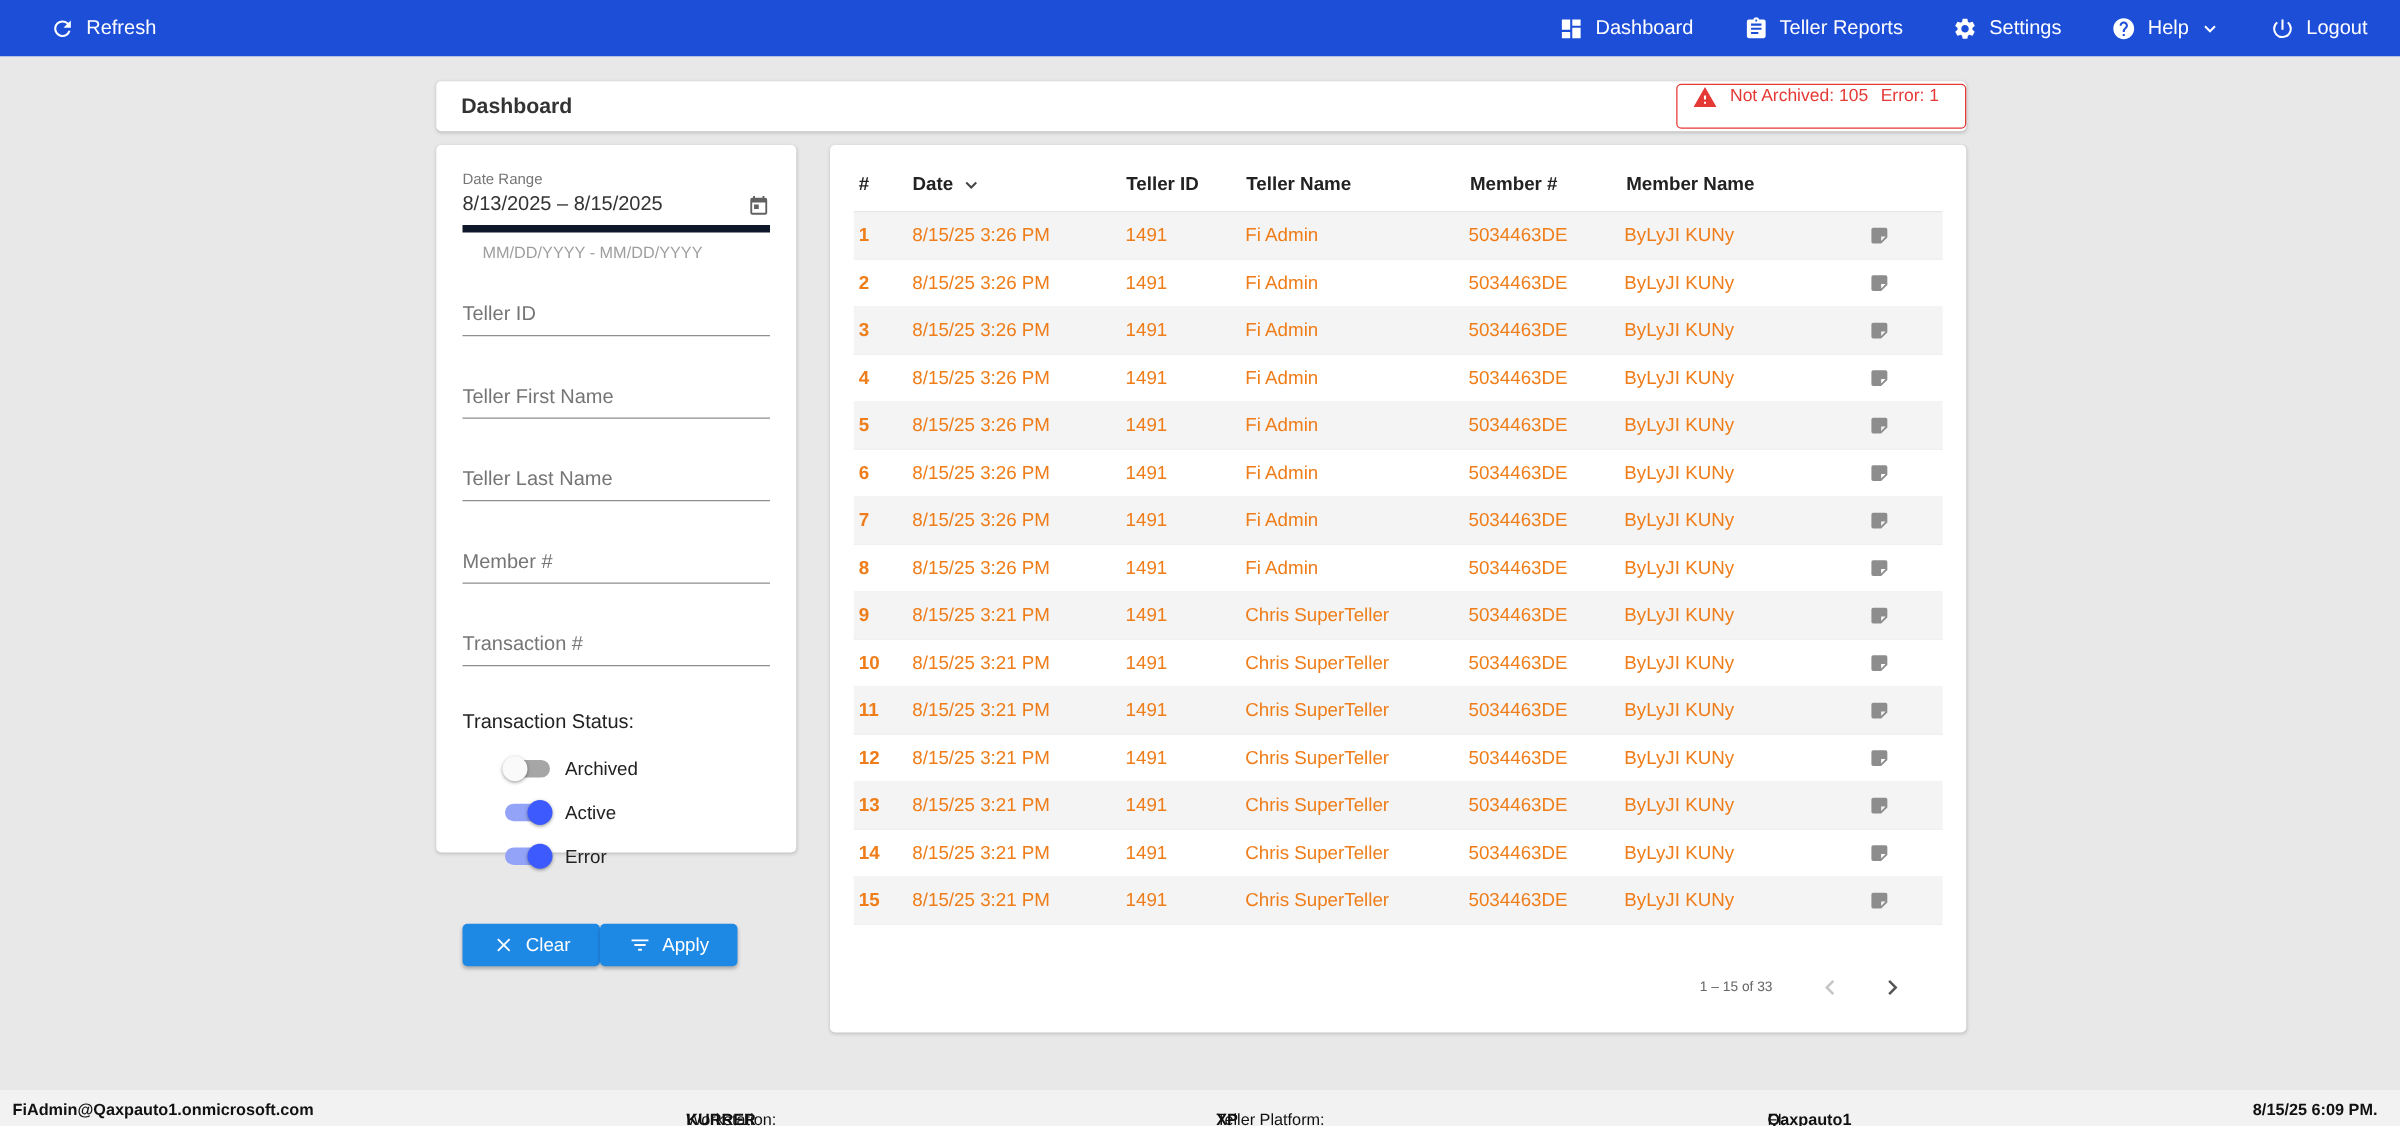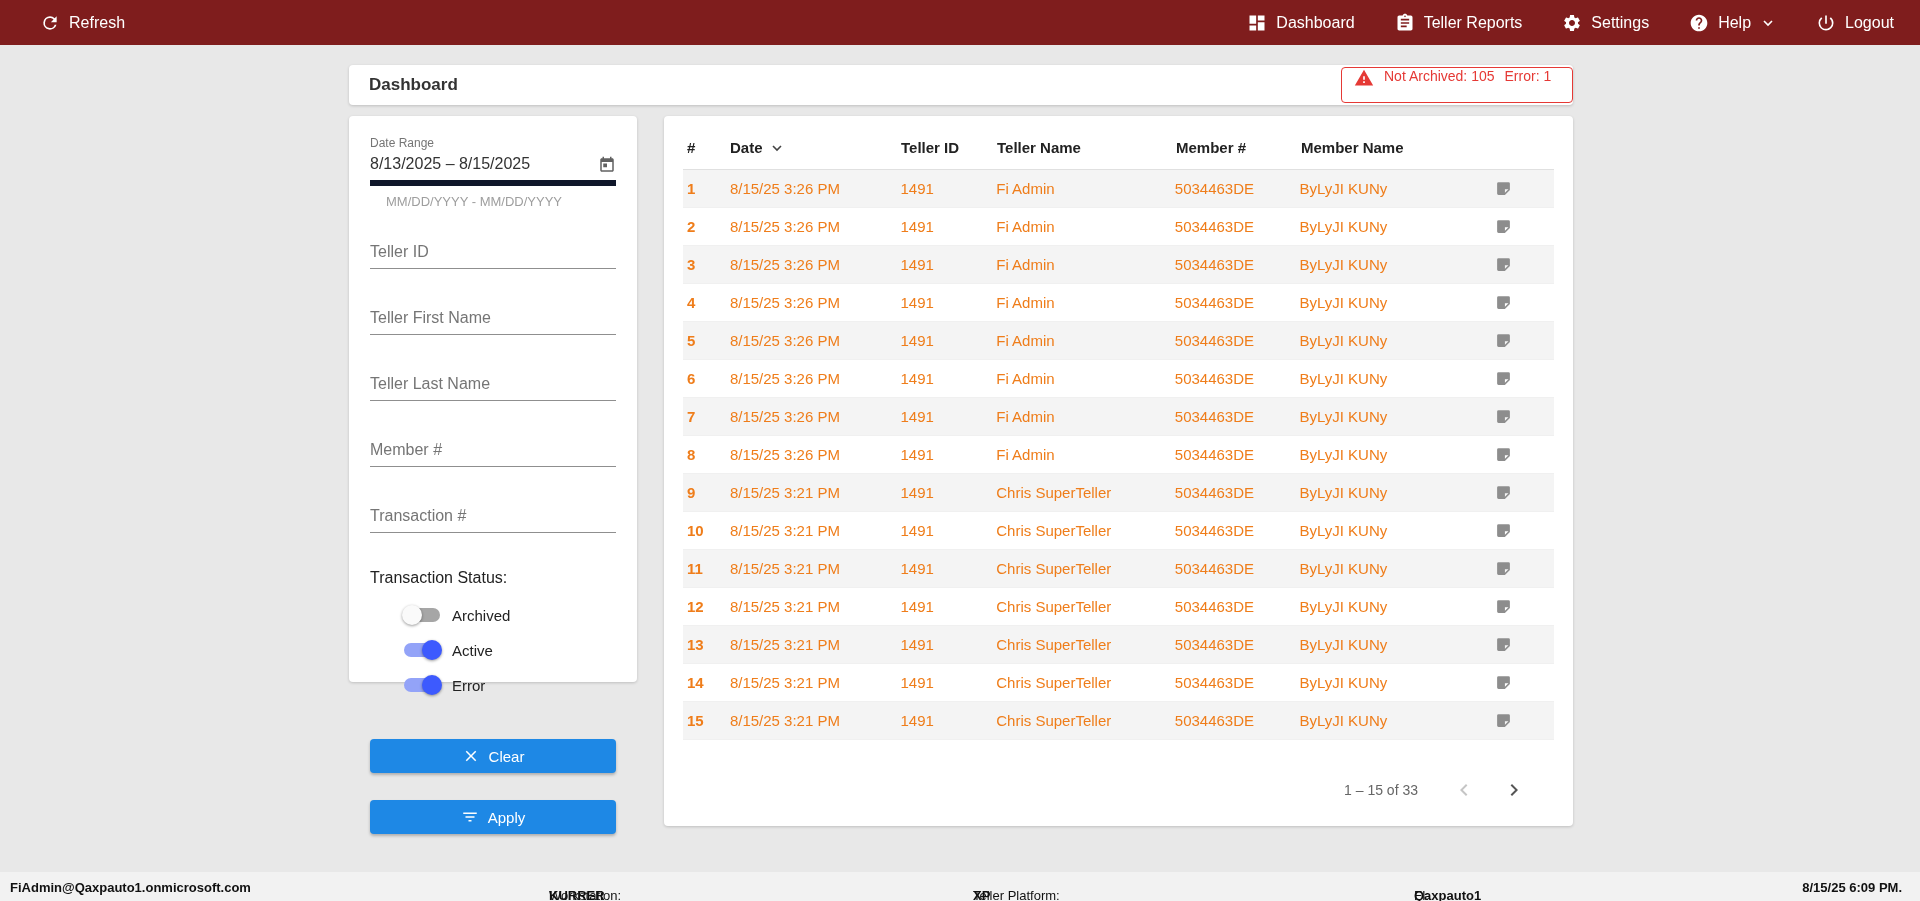--- a/index.html
+++ b/index.html
@@ -7,21 +7,21 @@
   body {
     width:1920px; height:901px; position:relative; overflow:hidden;
     background:#e8e8e8;
     font-family:"Liberation Sans", sans-serif;
     -webkit-font-smoothing:antialiased;
   }
   svg { display:block; }
 
   
   .topbar {
-    height:45px; background:#7f1d1d; color:#fff;
+    height:45px; background:#1d4ed8; color:#fff;
     display:flex; align-items:center; padding:0 26px 0 40px;
   }
   .nav-item {
     display:flex; align-items:center; gap:9px;
     font-size:16px; color:#fff; cursor:pointer; white-space:nowrap;
   }
   .topnav { margin-left:auto; display:flex; align-items:center; gap:40px; }
 
   
   .header-card {
@@ -62,21 +62,21 @@
   .toggles { margin-left:34px; }
   .toggle-row { display:flex; align-items:center; gap:12px; height:24px; margin-bottom:11px; cursor:pointer; }
   .track { width:36px; height:14px; border-radius:7px; background:#a6a6a6; position:relative; flex:0 0 auto; }
   .knob {
     width:20px; height:20px; border-radius:50%; background:#fafafa;
     box-shadow:0 1px 3px rgba(0,0,0,.4); position:absolute; top:-3px; left:-2px;
   }
   .toggle-row.on .track { background:#93a3f8; }
   .toggle-row.on .knob { left:18px; background:#3d5afe; }
   .toggle-label { font-size:15px; color:#222; }
-  .btn-row { display:flex; gap:27px; margin-top:42px;flex-direction:column; }
+  .btn-row { display:flex; margin-top:42px; }
   .btn {
     height:34px; min-width:110px; background:#1e88e5; color:#fff;
     border:none; border-radius:4px; font-size:15px; font-family:inherit;
     display:flex; align-items:center; justify-content:center; gap:9px;
     box-shadow:0 2px 3px rgba(0,0,0,.25); cursor:pointer;
   }
 
   
   .table-card {
     position:absolute; left:664px; top:116px; width:909px; height:710px;
@@ -96,21 +96,21 @@
   .c-date  { width:171px; display:flex; align-items:flex-end; gap:6px; }
   .c-tid   { width:96px; }
   .c-tname { width:179px; }
   .c-mnum  { width:125px; }
   .c-mname { width:196px; }
   .c-icon  { flex:1; display:flex; justify-content:flex-end; padding-right:42px; }
   .trow .c-num { font-weight:bold; }
 
   .pagination {
     margin-top:auto; display:flex; align-items:center; justify-content:flex-end;
-    gap:34px; padding:0 28px 10px 0; color:#666; font-size:14px;
+    gap:34px; padding:0 28px 10px 0; color:#666; font-size:11px;
   }
   .pg-chevrons { display:flex; align-items:center; gap:26px; }
   .pg-btn { cursor:pointer; }
 
   
   .footer {
     position:absolute; left:0; bottom:0; width:1920px; height:29px;
     background:#f2f2f2; font-size:13px; color:#111;
   }
   .footer span { position:absolute; top:8px; white-space:nowrap; }

